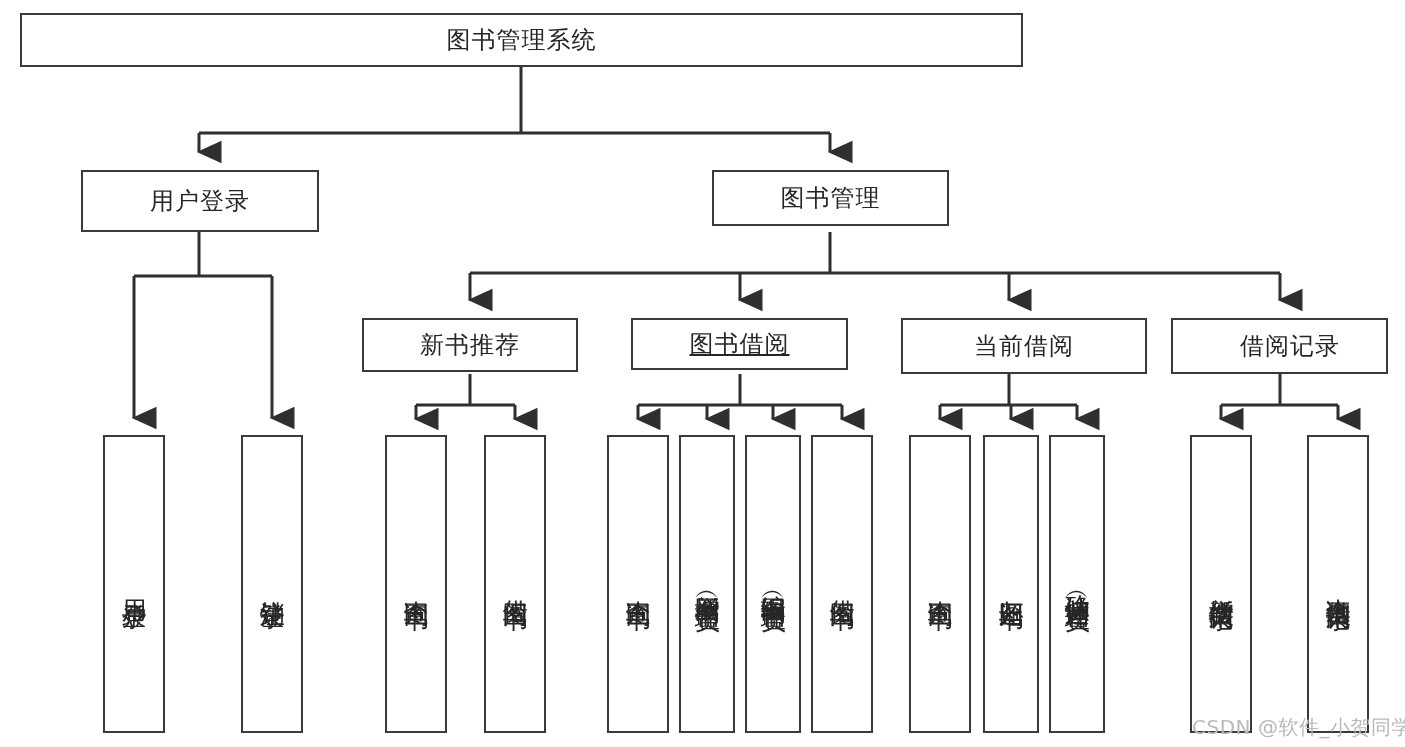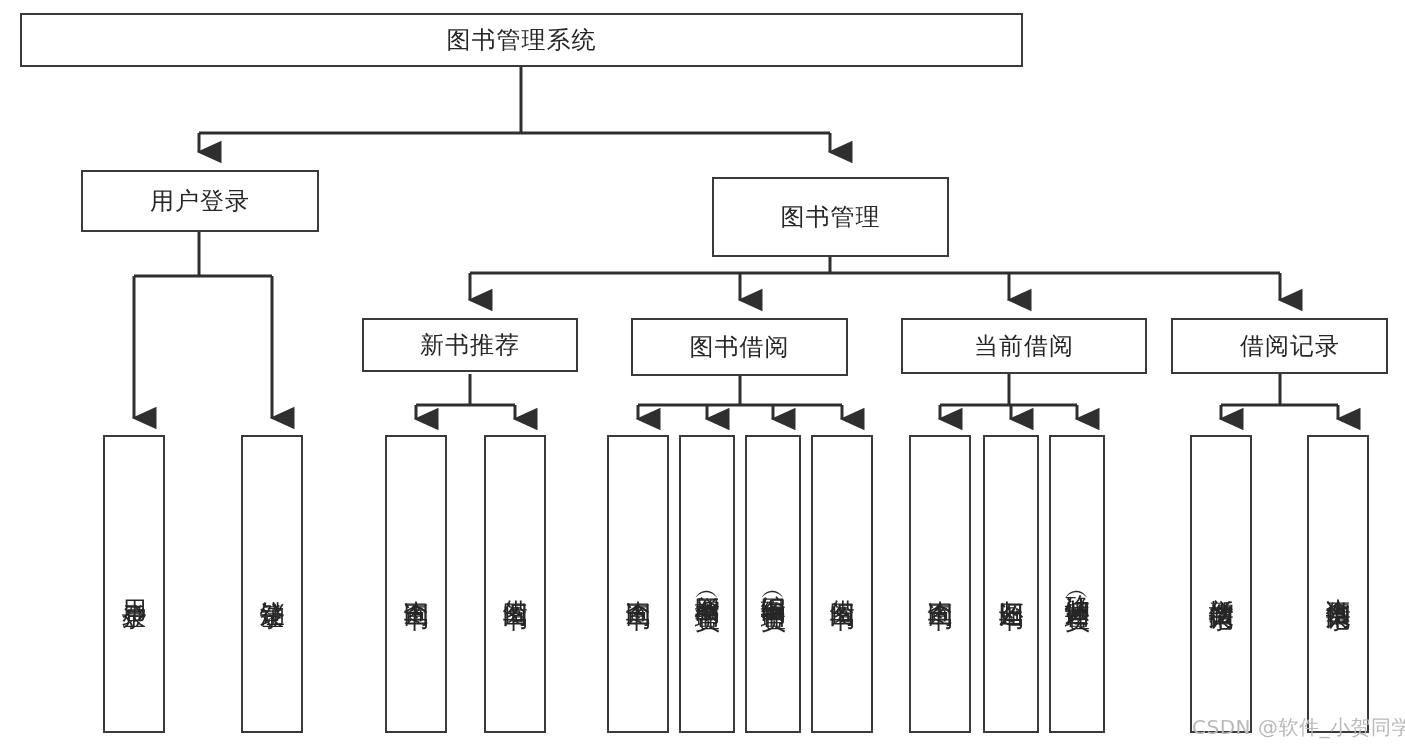--- a/index.html
+++ b/index.html
@@ -115,28 +115,28 @@
     </g>
   </svg>
 
   <div class="node node-h" style="left:20px; top:13px; width:1003px; height:54px;">
     <span class="node-label">图书管理系统</span>
   </div>
 
   <div class="node node-h" style="left:81px; top:170px; width:238px; height:62px;">
     <span class="node-label">用户登录</span>
   </div>
-  <div class="node node-h" style="left:712px; top:170px; width:237px; height:80px;margin-top:7px;">
+  <div class="node node-h" style="left:712px; top:170px; width:237px; height:56px;">
     <span class="node-label">图书管理</span>
   </div>
 
   <div class="node node-h" style="left:362px; top:318px; width:216px; height:54px;">
     <span class="node-label">新书推荐</span>
   </div>
-  <div class="node node-h" style="left:631px; top:318px; width:217px; height:58px;">
+  <div class="node node-h" style="left:631px; top:318px; width:217px; height:52px;text-decoration:underline;">
     <span class="node-label">图书借阅</span>
   </div>
   <div class="node node-h" style="left:901px; top:318px; width:246px; height:56px;">
     <span class="node-label">当前借阅</span>
   </div>
   <div class="node node-h" style="left:1171px; top:318px; width:217px; height:56px;padding-left:21px;">
     <span class="node-label">借阅记录</span>
   </div>
 
   <div class="node node-v" style="left:103px; top:435px; width:62px; height:298px;">

